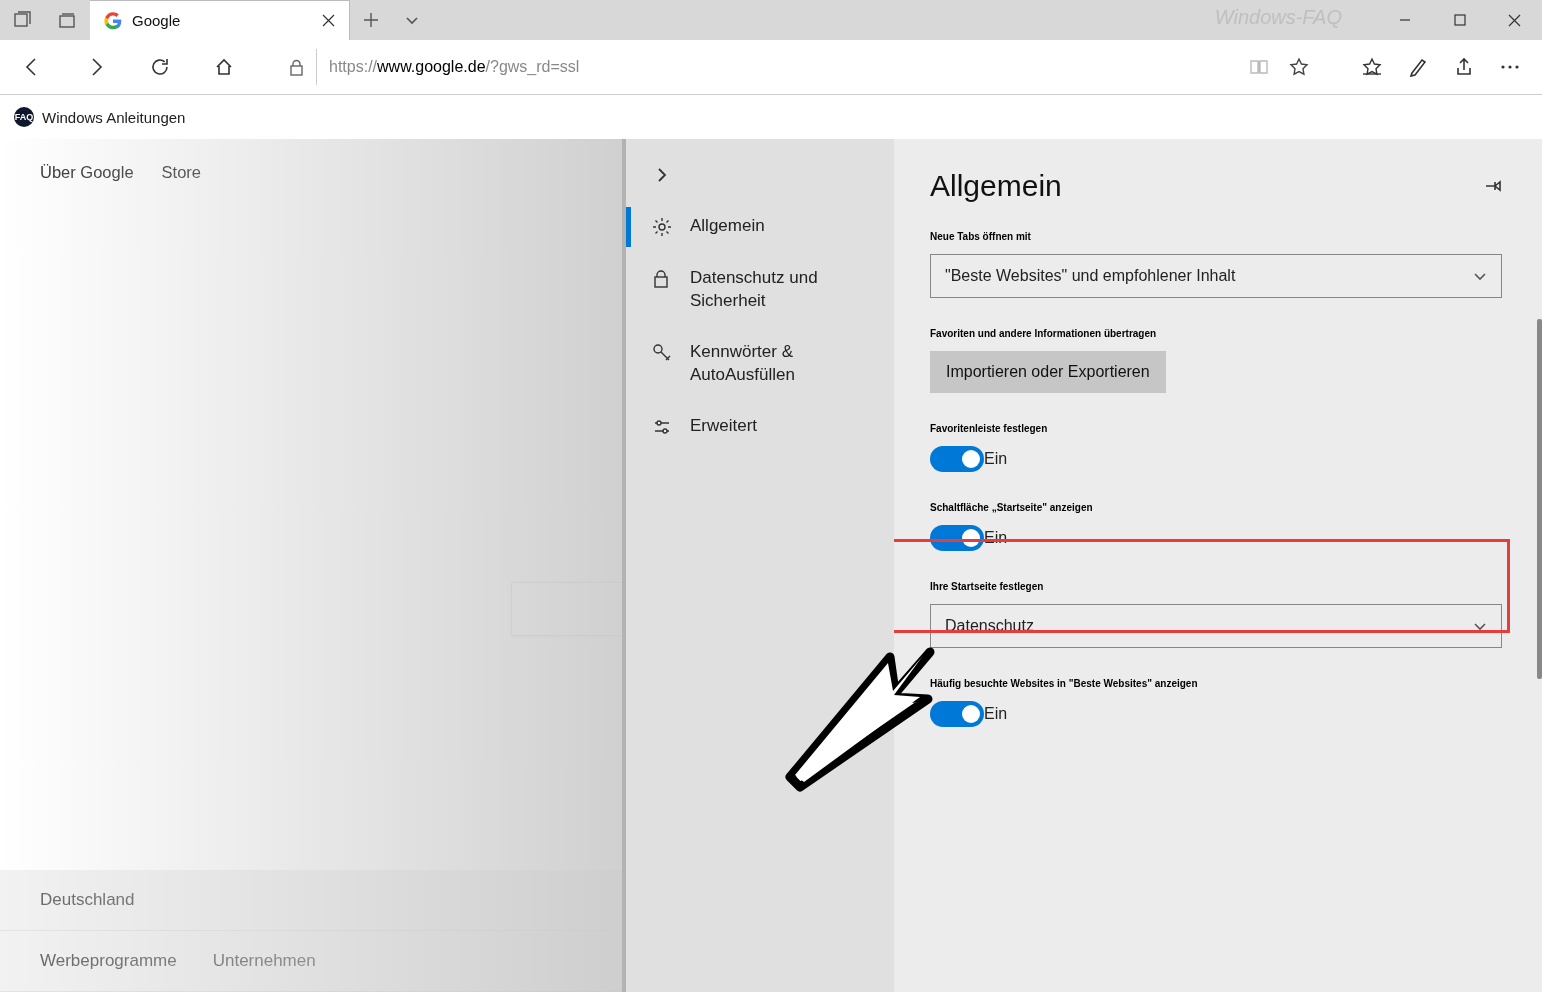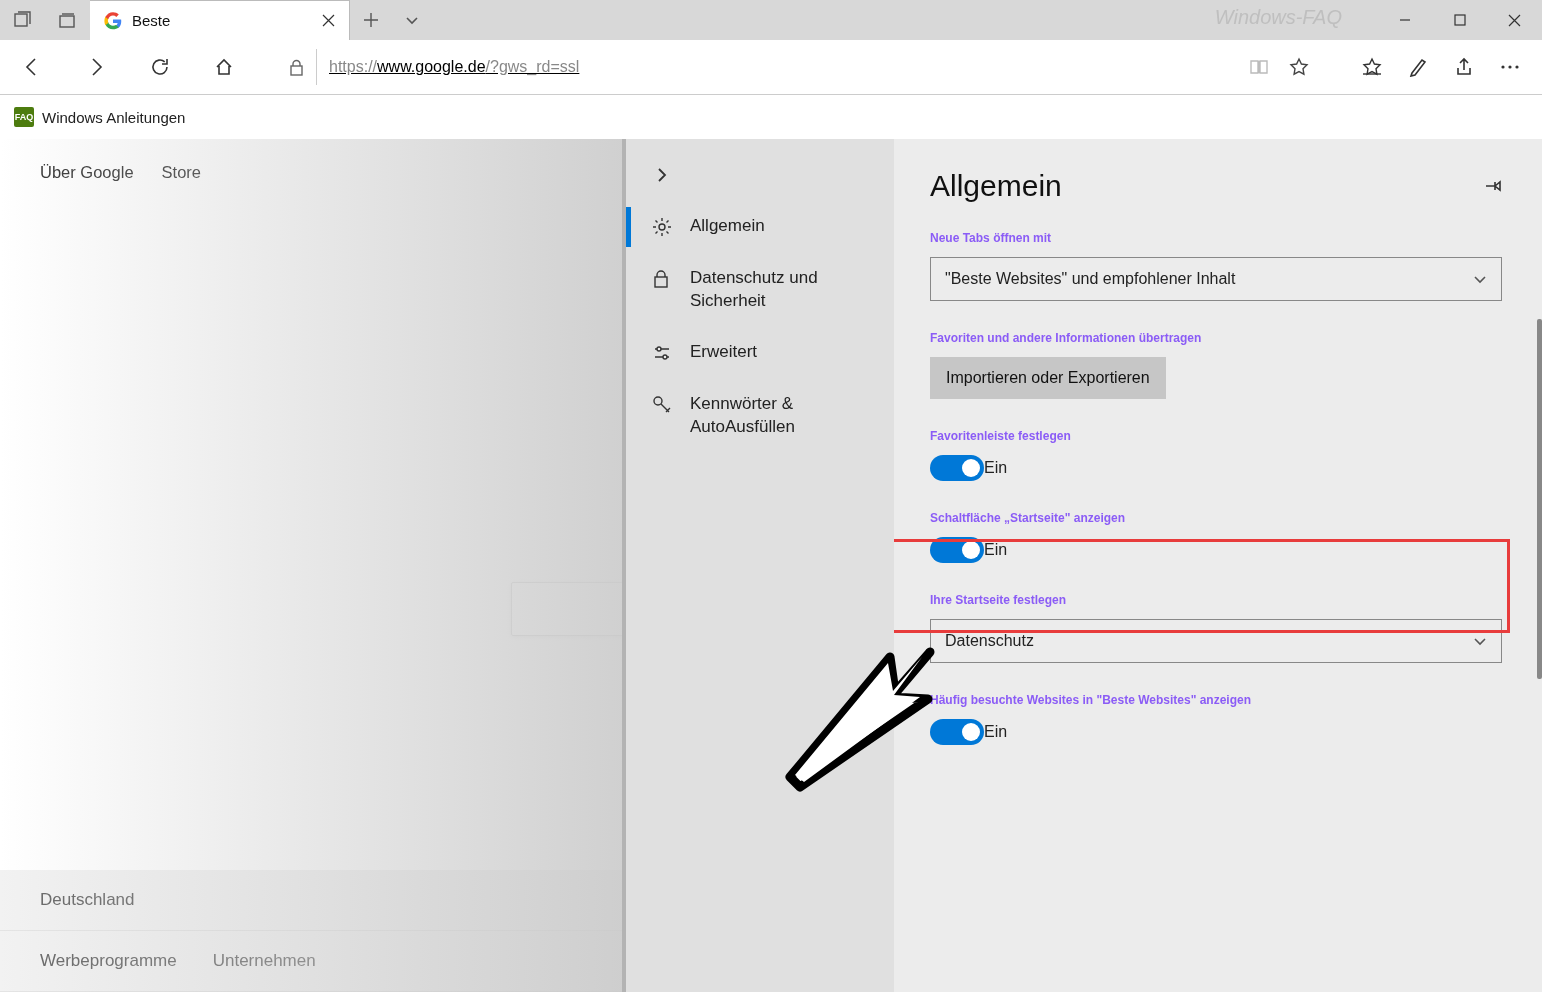--- a/index.html
+++ b/index.html
@@ -12,36 +12,36 @@
 .tab { background: #fff; height: 40px; display: flex; align-items: center; padding: 0 14px; gap: 10px; min-width: 260px; border-top: 1px solid #bbb; border-right: 1px solid #bbb; }
 .tab-title { font-size: 15px; color: #111; }
 .tab-close { margin-left: auto; color: #444; }
 .tab-add { width: 42px; display: flex; align-items: center; justify-content: center; color: #555; }
 .tab-chev { width: 40px; display: flex; align-items: center; justify-content: center; color: #555; }
 .watermark { position: absolute; right: 200px; top: 6px; color: #bfbfbf; font-size: 20px; font-style: italic; }
 .win-controls { position: absolute; right: 0; top: 0; display: flex; }
 .win-btn { width: 55px; height: 40px; display: flex; align-items: center; justify-content: center; color: #333; }
 
 
-.toolbar { height: 55px; background: #fff; display: flex; align-items: center; padding: 0 10px; gap: 20px; border-bottom: 1px solid #ccc; text-decoration: underline; }
+.toolbar { height: 55px; background: #fff; display: flex; align-items: center; padding: 0 10px; gap: 20px; border-bottom: 1px solid #ccc; }
 .tbicon { width: 44px; height: 44px; display: flex; align-items: center; justify-content: center; color: #333; }
 .addr { flex: 1; height: 38px; display: flex; align-items: center; border: 1px solid transparent; background: #fff; margin: 0 10px; position: relative; }
 .addr-lock { width: 40px; display: flex; align-items: center; justify-content: center; color: #555; border-right: 1px solid #ccc; height: 100%; }
 .addr-url { flex: 1; padding: 0 12px; font-size: 16px; white-space: nowrap; overflow: hidden; }
 .addr-url .proto { color: #888; }
 .addr-url .host { color: #000; }
 .addr-url .path { color: #888; }
 .addr-right { display: flex; align-items: center; height: 100%; }
 .addr-ic { width: 40px; display: flex; align-items: center; justify-content: center; color: #999; }
 .tool-right { display: flex; gap: 2px; }
 
 
 .favbar { height: 44px; background: #fff; display: flex; align-items: center; padding: 0 14px; gap: 8px; }
 .fav-item { display: flex; align-items: center; gap: 8px; color: #222; font-size: 15px; }
-.fav-icon { width: 20px; height: 20px; background: #4d7c0f; color: #fff; font-size: 9px; font-weight: bold; display: flex; align-items: center; justify-content: center; border-radius: 2px; }
+.fav-icon { width: 20px; height: 20px; background: #0f172a; color: #fff; font-size: 9px; font-weight: bold; display: flex; align-items: center; justify-content: center; border-radius: 10px; }
 
 
 .content { position: relative; height: calc(992px - 40px - 55px - 44px); width: 100%; background: #fff; }
 .page { position: absolute; inset: 0; background: #fff; }
 .g-header { display: flex; gap: 28px; padding: 24px 40px; }
 .g-link { font-size: 16.5px; color: #333; }
 .g-body { display: flex; flex-direction: column; align-items: center; margin-top: 220px; }
 .g-logo { font-size: 120px; font-weight: 500; letter-spacing: -6px; line-height: 1; }
 .g-b { color: #4285F4; } .g-r { color: #EA4335; }
 .g-search { width: 520px; height: 54px; border: 1px solid #ddd; border-radius: 2px; margin-top: 36px; box-shadow: 0 1px 4px rgba(0,0,0,.08); }
@@ -57,21 +57,21 @@
 .nav-back { padding: 8px 28px 18px; }
 .nav-item { display: flex; align-items: flex-start; gap: 16px; padding: 14px 26px; font-size: 17px; color: #222; position: relative; }
 .nav-item.active::before { content: ""; position: absolute; left: 0; top: 6px; bottom: 6px; width: 5px; background: #0078d7; }
 .nav-item .nv-icon { width: 22px; height: 22px; flex-shrink: 0; margin-top: 2px; }
 .nav-item .nv-label { line-height: 1.35; }
 
 .settings-body { flex: 1; background: #ececec; padding: 30px 40px 30px 36px; overflow: hidden; position: relative; }
 .sb-head { display: flex; align-items: center; justify-content: space-between; margin-bottom: 28px; }
 .sb-title { font-size: 30px; font-weight: 400; color: #111; }
 .pin { color: #333; }
-.sb-section-lbl { font-size: 12px; font-weight: 600; color: #8b5cf6; margin-bottom: 12px; }
+.sb-section-lbl { font-size: 10px; font-weight: 600; color: #000000; margin-bottom: 12px; }
 .sb-select { height: 44px; border: 1.5px solid #888; display: flex; align-items: center; justify-content: space-between; padding: 0 14px; font-size: 16px; color: #222; background: #ececec; }
 .sb-btn { display: inline-block; padding: 12px 16px; background: #c6c6c6; font-size: 16px; color: #111; border: none; }
 .sb-group { margin-bottom: 30px; }
 .sb-toggle-row { display: flex; align-items: center; }
 .toggle { width: 54px; height: 26px; border-radius: 13px; background: #0078d7; position: relative; }
 .toggle::after { content: ""; width: 18px; height: 18px; border-radius: 50%; background: #fff; position: absolute; top: 4px; right: 4px; }
 .toggle-lbl { font-size: 16px; color: #222; }
 .highlight-box { position: absolute; border: 3px solid #e83c3c; pointer-events: none; }
 .cursor-arrow { position: absolute; }
 
@@ -97,21 +97,21 @@
           <path d="M15 3H3"></path>
         </svg>
     </div>
     <div class="tab">
       <svg width="18" height="18" viewBox="0 0 24 24">
           <path fill="#4285F4" d="M23 12.3c0-.8-.1-1.6-.2-2.3H12v4.5h6.2c-.3 1.5-1.1 2.7-2.3 3.5v2.9h3.7C21.8 18.8 23 15.9 23 12.3z"></path>
           <path fill="#34A853" d="M12 23c3.1 0 5.7-1 7.6-2.8l-3.7-2.9c-1 .7-2.4 1.1-3.9 1.1-3 0-5.5-2-6.4-4.8H1.8v3C3.7 20.3 7.5 23 12 23z"></path>
           <path fill="#FBBC05" d="M5.6 13.7c-.2-.7-.4-1.4-.4-2.2s.1-1.5.4-2.2v-3H1.8C1 8 .5 9.9.5 12s.5 4 1.3 5.7l3.8-3z"></path>
           <path fill="#EA4335" d="M12 4.8c1.7 0 3.2.6 4.4 1.7l3.3-3.3C17.7 1.3 15.1.3 12 .3 7.5.3 3.7 3 1.8 6.8l3.8 3C6.5 6.8 9 4.8 12 4.8z"></path>
         </svg>
-      <span class="tab-title">Beste</span>
+      <span class="tab-title">Google</span>
       <span class="tab-close">
         <svg width="13" height="13" viewBox="0 0 13 13" stroke="#333" stroke-width="1.2">
             <path d="M1 1l11 11M12 1L1 12"></path>
           </svg>
       </span>
     </div>
     <div class="tab-add">
       <svg width="16" height="16" viewBox="0 0 16 16" stroke="#555" stroke-width="1.4">
           <path d="M8 1v14M1 8h14"></path>
         </svg>
@@ -262,40 +262,40 @@
         <span class="nv-label">Allgemein</span>
       </div>
       <div class="nav-item">
         <span class="nv-icon">
             <svg width="18" height="20" viewBox="0 0 18 20" fill="none" stroke="#333" stroke-width="1.4">
               <rect x="3" y="8" width="12" height="10"></rect>
               <path d="M5 8V6a4 4 0 0 1 8 0v2"></path>
             </svg>
           </span>
         <span class="nv-label">Datenschutz und Sicherheit</span>
+      </div>
+      <div class="nav-item">
+        <span class="nv-icon">
+            <svg width="20" height="20" viewBox="0 0 20 20" fill="none" stroke="#333" stroke-width="1.4">
+              <circle cx="6" cy="6" r="4"></circle>
+              <path d="M9 9l8 8M14 17l2-2M16 15l2-2"></path>
+            </svg>
+          </span>
+        <span class="nv-label">Kennwörter &amp; AutoAusfüllen</span>
       </div>
       <div class="nav-item">
         <span class="nv-icon">
             <svg width="20" height="20" viewBox="0 0 20 20" fill="none" stroke="#333" stroke-width="1.4">
               <path d="M3 6h14M3 14h14"></path>
               <circle cx="7" cy="6" r="2" fill="#ececec"></circle>
               <circle cx="13" cy="14" r="2" fill="#ececec"></circle>
             </svg>
           </span>
         <span class="nv-label">Erweitert</span>
       </div>
-      <div class="nav-item">
-        <span class="nv-icon">
-            <svg width="20" height="20" viewBox="0 0 20 20" fill="none" stroke="#333" stroke-width="1.4">
-              <circle cx="6" cy="6" r="4"></circle>
-              <path d="M9 9l8 8M14 17l2-2M16 15l2-2"></path>
-            </svg>
-          </span>
-        <span class="nv-label">Kennwörter &amp; AutoAusfüllen</span>
-      </div>
     </div>
 
     <div class="settings-body">
       <div class="sb-head">
         <div class="sb-title">Allgemein</div>
         <span class="pin">
             <svg width="18" height="18" viewBox="0 0 18 18" fill="none" stroke="#333" stroke-width="1.6">
               <path d="M2 9h9M11 5v8M11 9l5-4v8z"></path>
             </svg>
           </span>

